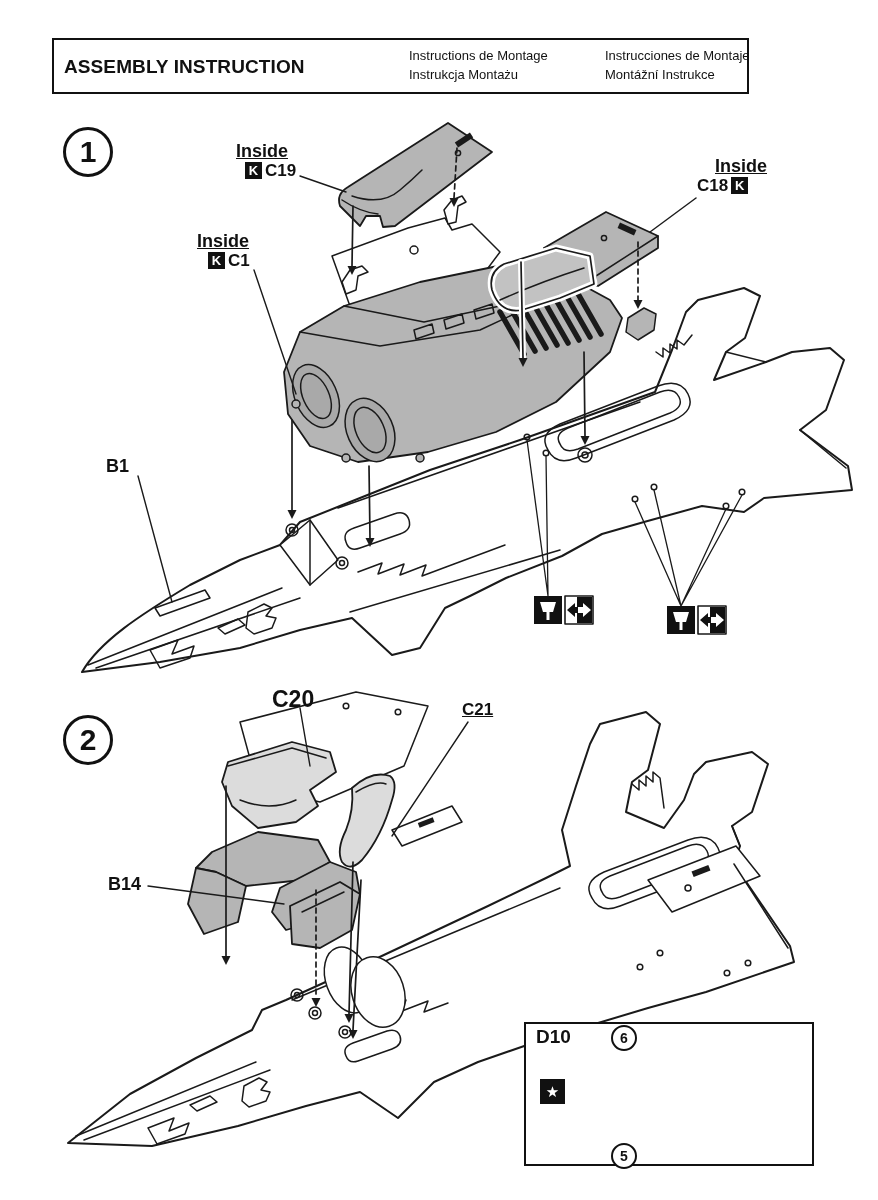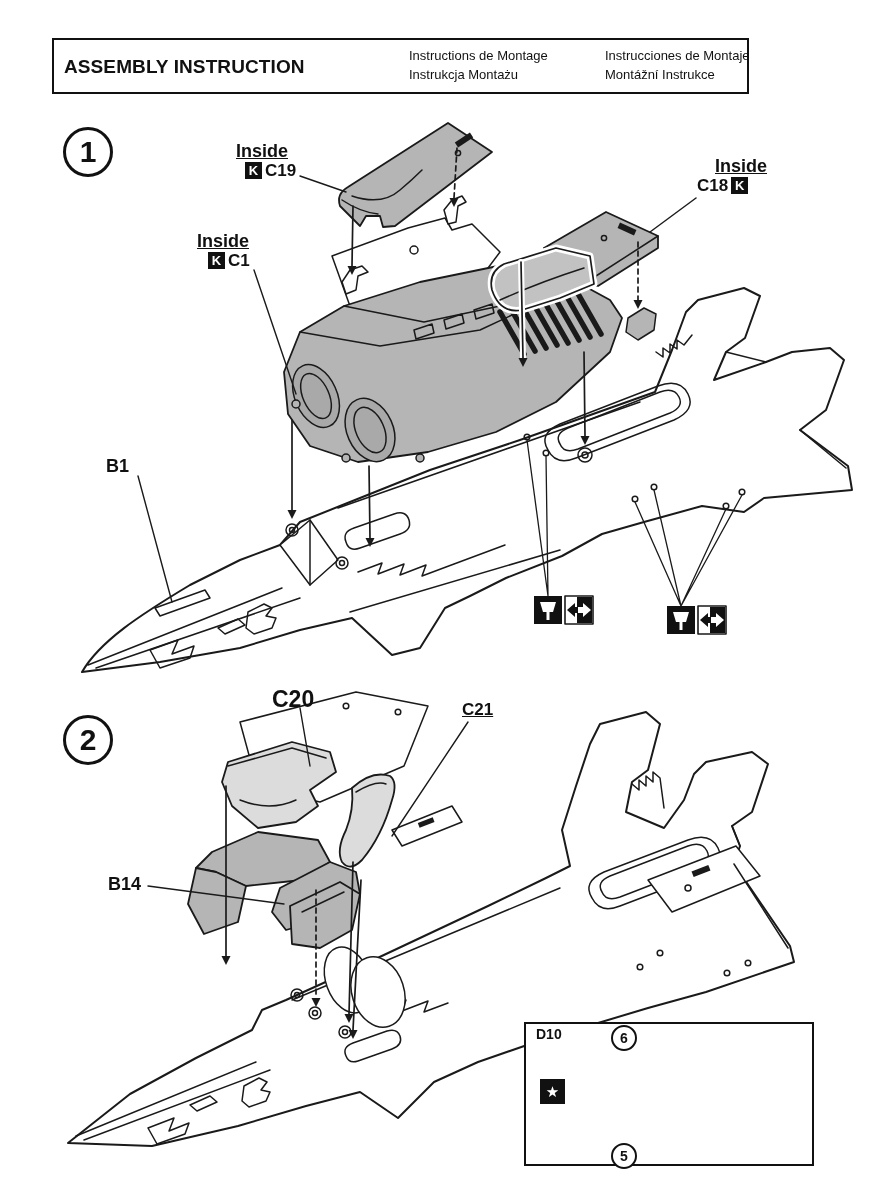--- a/index.html
+++ b/index.html
@@ -34,21 +34,21 @@
     display:inline-flex;width:17px;height:17px;background:#111;color:#fff;
     align-items:center;justify-content:center;font-size:13px;font-weight:bold;flex:0 0 auto;
   }
   .codeonly{position:absolute;font-size:18px;font-weight:bold;}
   .ta-r{text-align:right;}
   
   .dbox{
     position:absolute;left:524px;top:1022px;width:290px;height:144px;
     border:2.5px solid #111;background:#fff;box-sizing:border-box;
   }
-  .dbox-code{position:absolute;left:536px;top:1026px;font-size:14px;font-weight:bold;}
+  .dbox-code{position:absolute;left:536px;top:1026px;font-size:19px;font-weight:bold;}
   .starbox{
     position:absolute;left:540px;top:1079px;width:25px;height:25px;background:#111;
     color:#fff;display:flex;align-items:center;justify-content:center;font-size:15px;
   }
   .callout{
     position:absolute;width:22px;height:22px;border:2px solid #111;border-radius:50%;
     background:#fff;display:flex;align-items:center;justify-content:center;
     font-size:14px;font-weight:bold;z-index:4;
   }
   svg{position:absolute;left:0;top:0;}

